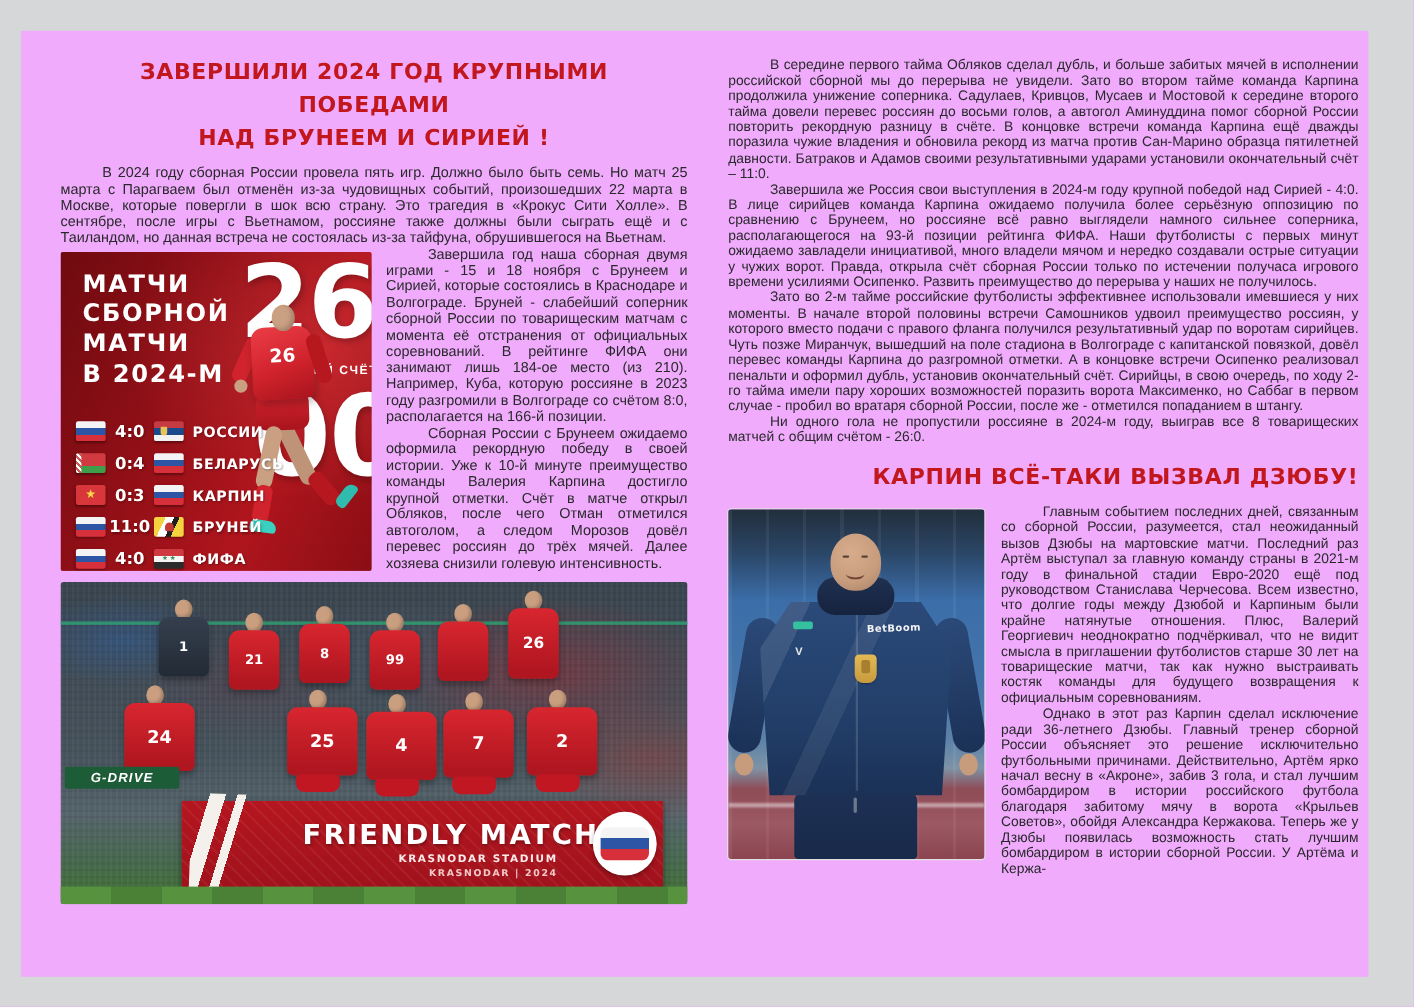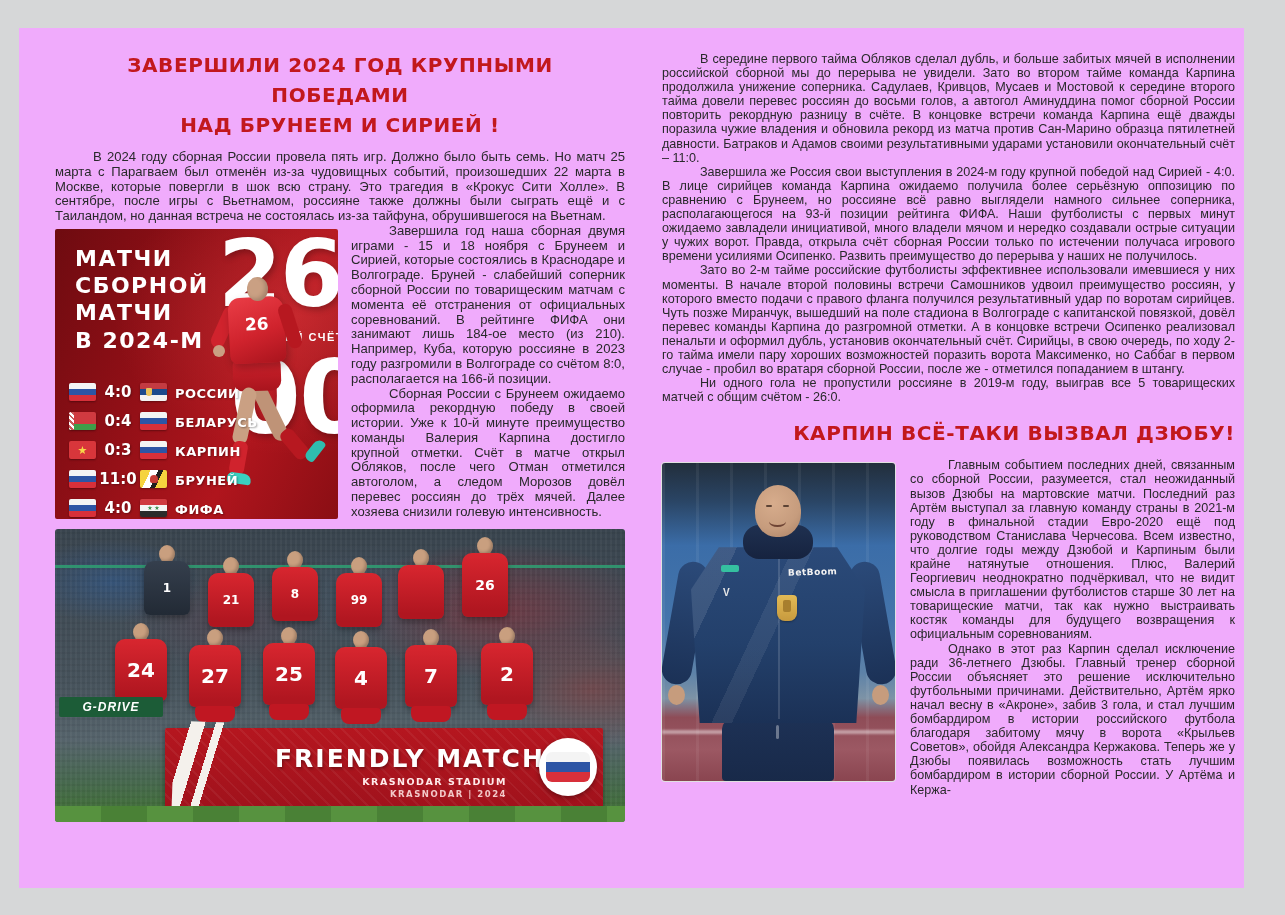--- a/index.html
+++ b/index.html
@@ -140,21 +140,21 @@
   .tpl{position:absolute;width:56px;text-align:center;}
   .tpl .head{width:16px;height:18px;border-radius:50%;background:#c99f7f;margin:0 auto;box-shadow:inset -2px -2px 3px rgba(0,0,0,.2);}
   .tpl .shirt{
     margin:-2px auto 0;width:46px;height:54px;border-radius:10px 10px 6px 6px;
     background:linear-gradient(180deg,#d8262f 0%,#b01620 90%);
     color:#fff;font-family:"DejaVu Sans",sans-serif;font-weight:800;font-size:12px;
     display:flex;align-items:center;justify-content:center;
     box-shadow:0 3px 6px rgba(0,0,0,.3);
   }
   .tpl .shorts{margin:-1px auto 0;width:40px;height:16px;background:#c01722;border-radius:4px 4px 8px 8px;}
-  .tpl.fp .shirt{width:52px;height:62px;font-size:20px;text-align:right;}
+  .tpl.fp .shirt{width:64px;height:62px;font-size:16px;text-align:right;}
   .tpl.gk .shirt{background:linear-gradient(180deg,#353f4d,#222a35);}
   .b1{left:84px;top:16px;}  .b2{left:148px;top:28px;} .b3{left:212px;top:22px;}
   .b4{left:276px;top:28px;} .b5{left:338px;top:20px;} .b6{left:402px;top:8px;}
   .b6 .shirt{height:64px;font-size:14px;}
   .f1{left:58px;top:94px;}  .f2{left:132px;top:100px;} .f3{left:206px;top:98px;}
   .f4{left:278px;top:102px;}.f5{left:348px;top:100px;} .f6{left:424px;top:98px;}
   .tp-banner{
     position:absolute;left:110px;right:22px;bottom:14px;height:80px;
     background:
       repeating-linear-gradient(45deg, rgba(255,255,255,.05) 0 2px, transparent 2px 9px),
@@ -369,27 +369,20 @@
           </div>
       </div>
 
       <div class="tpl fp f1">
         <div class="head"></div>
         <div class="shirt">
             <span>24</span>
           </div>
         <div class="shorts"></div>
       </div>
-      <div class="tpl fp f2">
-        <div class="head"></div>
-        <div class="shirt">
-            <span>27</span>
-          </div>
-        <div class="shorts"></div>
-      </div>
       <div class="tpl fp f3">
         <div class="head"></div>
         <div class="shirt">
             <span>25</span>
           </div>
         <div class="shorts"></div>
       </div>
       <div class="tpl fp f4">
         <div class="head"></div>
         <div class="shirt">
@@ -424,21 +417,21 @@
       </div>
 
       <div class="tp-grass"></div>
     </div>
   </div>
 
   <div class="col col-right">
     <p class="body">В середине первого тайма Обляков сделал дубль, и больше забитых мячей в исполнении российской сборной мы до перерыва не увидели. Зато во втором тайме команда Карпина продолжила унижение соперника. Садулаев, Кривцов, Мусаев и Мостовой к середине второго тайма довели перевес россиян до восьми голов, а автогол Аминуддина помог сборной России повторить рекордную разницу в счёте. В концовке встречи команда Карпина ещё дважды поразила чужие владения и обновила рекорд из матча против Сан-Марино образца пятилетней давности. Батраков и Адамов своими результативными ударами установили окончательный счёт – 11:0.</p>
     <p class="body">Завершила же Россия свои выступления в 2024-м году крупной победой над Сирией - 4:0. В лице сирийцев команда Карпина ожидаемо получила более серьёзную оппозицию по сравнению с Брунеем, но россияне всё равно выглядели намного сильнее соперника, располагающегося на 93-й позиции рейтинга ФИФА. Наши футболисты с первых минут ожидаемо завладели инициативой, много владели мячом и нередко создавали острые ситуации у чужих ворот. Правда, открыла счёт сборная России только по истечении получаса игрового времени усилиями Осипенко. Развить преимущество до перерыва у наших не получилось.</p>
     <p class="body">Зато во 2-м тайме российские футболисты эффективнее использовали имевшиеся у них моменты. В начале второй половины встречи Самошников удвоил преимущество россиян, у которого вместо подачи с правого фланга получился результативный удар по воротам сирийцев. Чуть позже Миранчук, вышедший на поле стадиона в Волгограде с капитанской повязкой, довёл перевес команды Карпина до разгромной отметки. А в концовке встречи Осипенко реализовал пенальти и оформил дубль, установив окончательный счёт. Сирийцы, в свою очередь, по ходу 2-го тайма имели пару хороших возможностей поразить ворота Максименко, но Саббаг в первом случае - пробил во вратаря сборной России, после же - отметился попаданием в штангу.</p>
-    <p class="body">Ни одного гола не пропустили россияне в 2019-м году, выиграв все 5 товарищеских матчей с общим счётом - 26:0.</p>
+    <p class="body">Ни одного гола не пропустили россияне в 2024-м году, выиграв все 8 товарищеских матчей с общим счётом - 26:0.</p>
 
     <h2 class="headline headline2">КАРПИН ВСЁ-ТАКИ ВЫЗВАЛ ДЗЮБУ!</h2>
 
     <div class="wrapblock">
 
       <div class="cp">
         <div class="cp-line"></div>
         <div class="cp-arm-l"></div>
         <div class="cp-arm-r"></div>
         <div class="cp-pants"></div>

